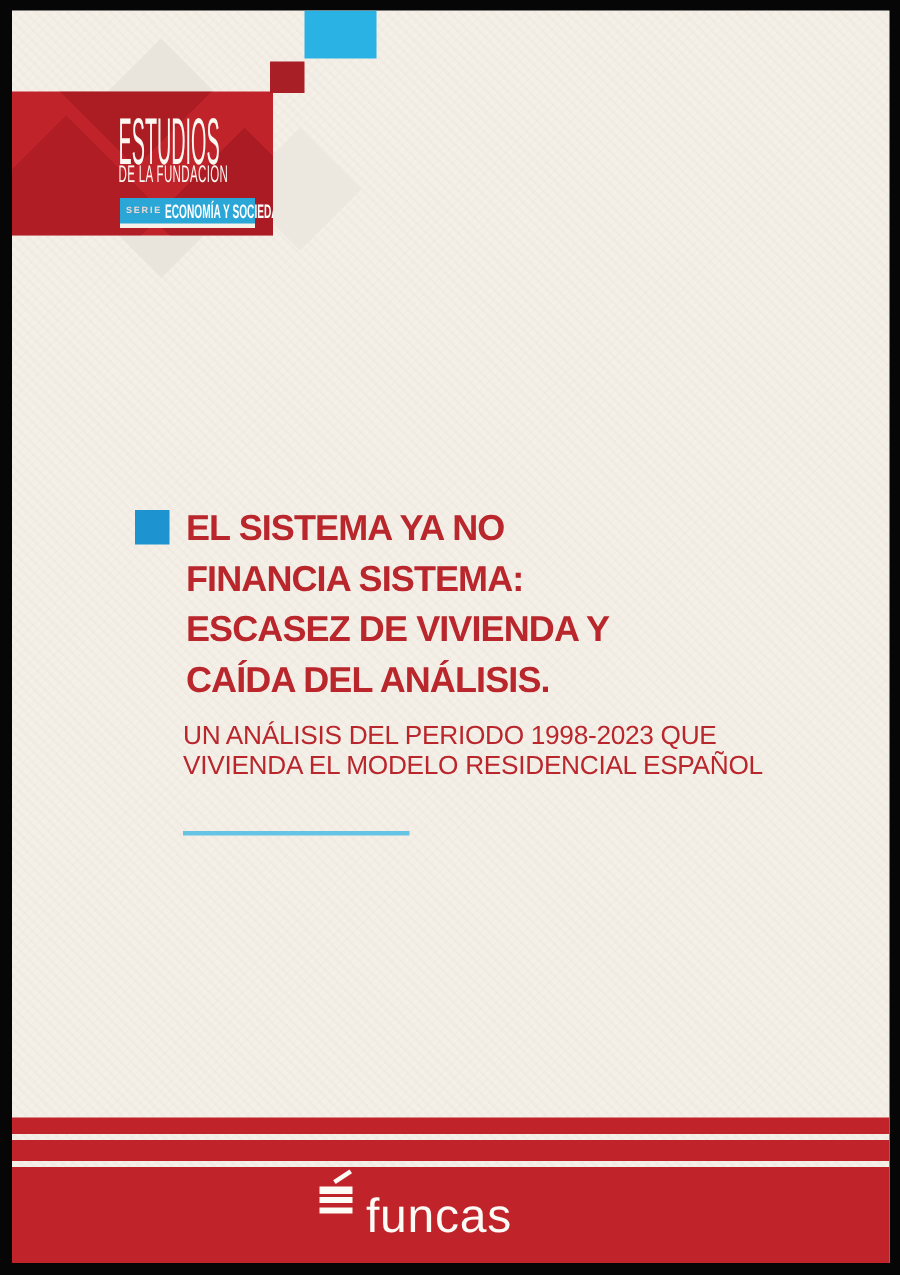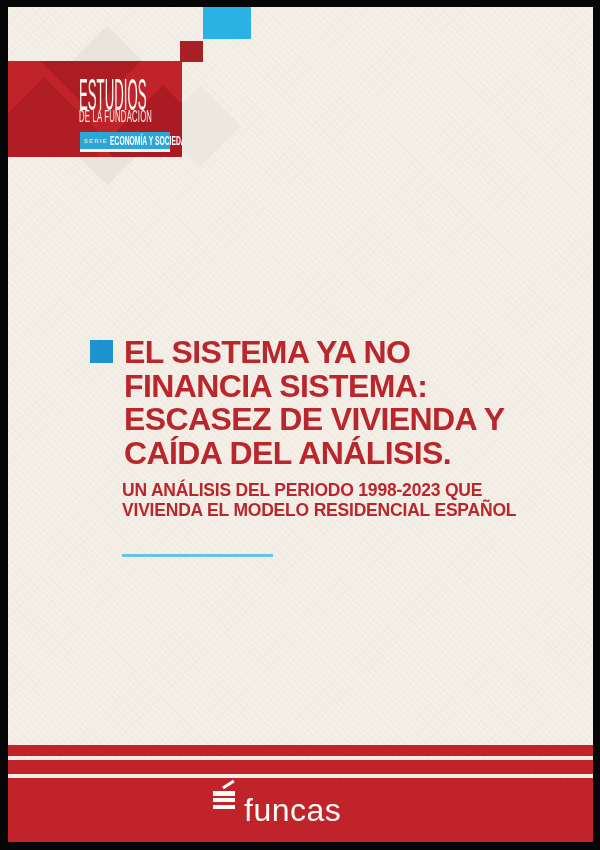--- a/index.html
+++ b/index.html
@@ -54,26 +54,26 @@
     margin:0 2px 0 4px;flex:none;
   }
   .serie-name{
     font-size:13px;font-weight:700;color:#ffffff;line-height:1;
     transform:scale(.52,1);transform-origin:0 50%;flex:none;
   }
   
   .bullet{position:absolute;left:82px;top:333px;width:23px;height:23px;background:#1d93d0;}
   .title{
     position:absolute;left:116px;top:329px;margin:0;
-    color:#b9262c;font-size:32px;font-weight:700;line-height:33.5px;
+    color:#b9262c;font-size:24px;font-weight:700;line-height:33.5px;
     letter-spacing:-0.6px;white-space:nowrap;
   }
   .subtitle{
     position:absolute;left:114px;top:473px;margin:0;
-    color:#b9262c;font-size:17.5px;font-weight:700;line-height:20.3px;
+    color:#b9262c;font-size:17.5px;font-weight:400;line-height:20.3px;
     letter-spacing:-0.2px;white-space:nowrap;
   }
   .rule{position:absolute;left:114px;top:547px;width:151px;height:3px;background:#65c3e3;}
   .author{
     position:absolute;left:114px;top:570px;
     color:#302e2c;font-size:20px;font-weight:400;letter-spacing:.2px;
   }
   
   .stripe1{position:absolute;left:0;top:738px;width:585px;height:11px;background:#c1232b;}
   .stripe2{position:absolute;left:0;top:753px;width:585px;height:14px;background:#c1232b;}

